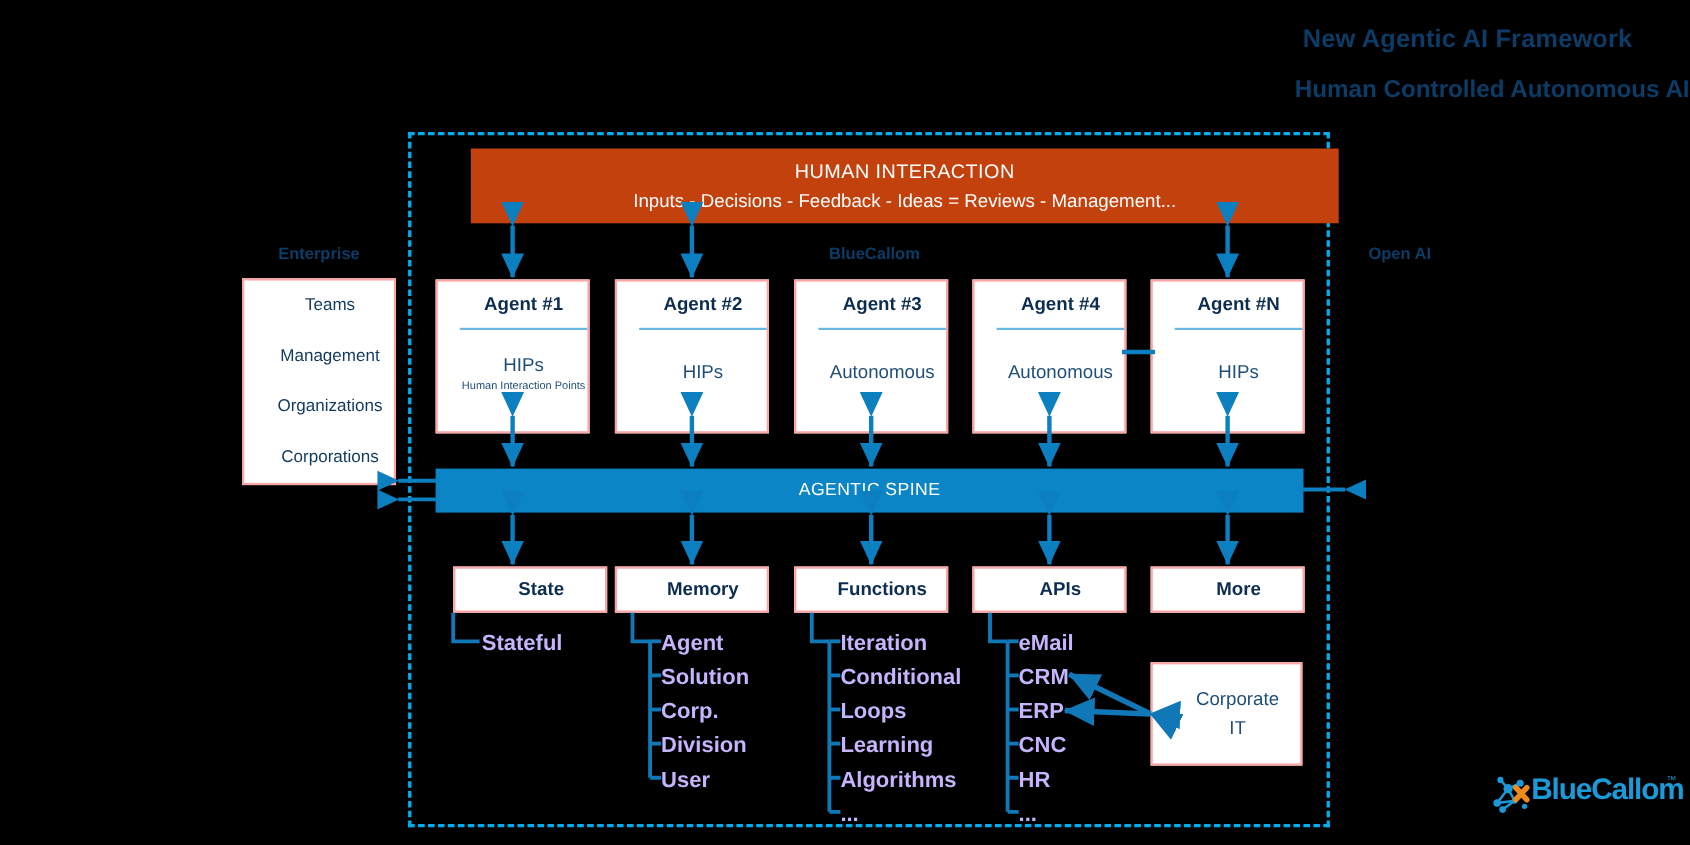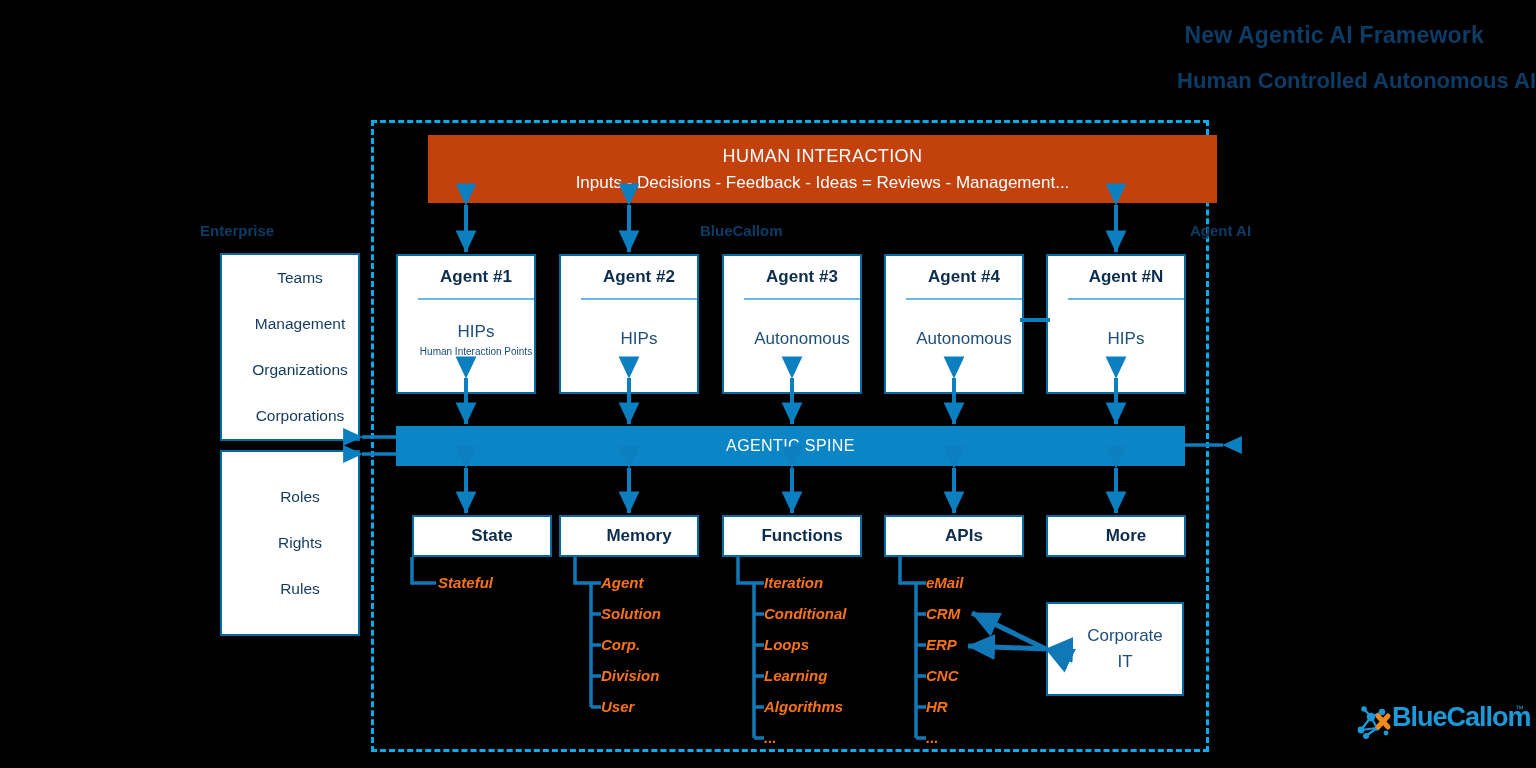--- a/index.html
+++ b/index.html
@@ -13,27 +13,27 @@
   #title{left:0;top:22px;width:1484px;text-align:right;color:#0c3c66;
          font-size:23px;font-weight:bold;letter-spacing:.2px;}
   #subtitle{left:0;top:68px;width:1536px;text-align:right;color:#0c3c66;
          font-size:22px;font-weight:bold;}
 
   
   #dashed{left:371px;top:120px;width:838px;height:632px;
           border:3px dashed #00aeef;box-sizing:border-box;}
 
   
-  .caption{color:#0c3c66;font-size:15px;font-weight:bold;}
+  .caption{color:#0c3c66;font-size:15px;font-weight:bold;text-align:center;}
   #cap-enterprise{left:200px;top:222px;width:180px;}
   #cap-bluecallom{left:700px;top:222px;width:190px;}
   #cap-openai{left:1190px;top:222px;width:165px;}
 
   
-  .wbox{background:#fff;border:2px solid #0369a1;box-sizing:border-box;padding-left:20px;}
+  .wbox{background:#fff;border:2px solid #fca5a5;box-sizing:border-box;padding-left:20px;}
 
   
   #ent-box{left:220px;top:253px;width:140px;height:188px;}
   #rules-box{left:220px;top:450px;width:140px;height:186px;}
   .side-list{display:flex;flex-direction:column;align-items:center;
              justify-content:center;height:100%;gap:0px;}
   .side-list div{color:#123a5e;font-size:15.5px;line-height:46px;}
   #rules-box .side-list div{line-height:46px;}
 
   
@@ -68,22 +68,22 @@
             display:flex;align-items:center;justify-content:center;
             color:#0c2d4f;font-weight:bold;font-size:17px;}
 
   
   #corpit{left:1046px;top:602px;width:138px;height:94px;
           display:flex;flex-direction:column;align-items:center;
           justify-content:center;color:#1f4e79;font-size:17px;line-height:26px;}
 
   
   .tree{top:560px;}
-  .tree .item{position:absolute;color:#f97316;font-size:15px;font-weight:bold;
-              white-space:nowrap;font-style:italic;}
+  .tree .item{position:absolute;color:#c4b5fd;font-size:20px;font-weight:bold;
+              white-space:nowrap;}
 
   svg.ov{position:absolute;left:0;top:0;width:1536px;height:768px;
          pointer-events:none;}
 
   
   #logo{left:1352px;top:700px;width:170px;height:46px;}
   #logo-text{position:absolute;left:40px;top:2px;color:#1a9ad9;
              font-size:27px;font-weight:bold;letter-spacing:-1px;}
   #logo-tm{position:absolute;left:163px;top:4px;color:#1a9ad9;font-size:9px;}
 </style>
@@ -92,38 +92,31 @@
 
 <div id="stage">
 
   <div class="abs" id="title">New Agentic AI Framework</div>
   <div class="abs" id="subtitle">Human Controlled Autonomous AI</div>
 
   <div class="abs" id="dashed"></div>
 
   <div class="abs caption" id="cap-enterprise">Enterprise</div>
   <div class="abs caption" id="cap-bluecallom">BlueCallom</div>
-  <div class="abs caption" id="cap-openai">Agent AI</div>
+  <div class="abs caption" id="cap-openai">Open AI</div>
 
   <div class="abs wbox" id="ent-box">
     <div class="side-list">
       <div>Teams</div>
       <div>Management</div>
       <div>Organizations</div>
       <div>Corporations</div>
     </div>
   </div>
 
-  <div class="abs wbox" id="rules-box">
-    <div class="side-list">
-      <div>Roles</div>
-      <div>Rights</div>
-      <div>Rules</div>
-    </div>
-  </div>
 
 
   <div class="abs" id="hi-banner">
     <div id="hi-title">HUMAN INTERACTION</div>
     <div id="hi-sub">Inputs - Decisions - Feedback - Ideas = Reviews - Management...</div>
   </div>
 
   <div class="abs" id="spine">AGENTIC SPINE</div>
 
   <div class="abs wbox agent" style="left:396px">

